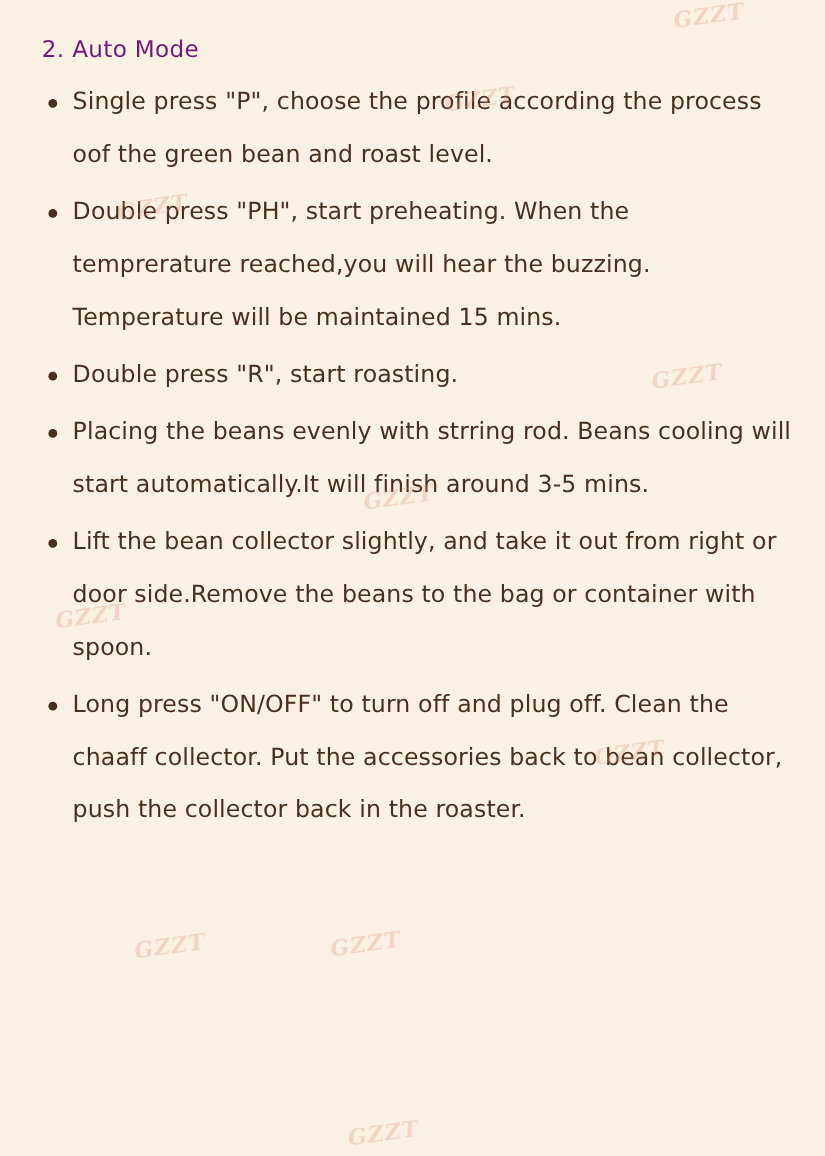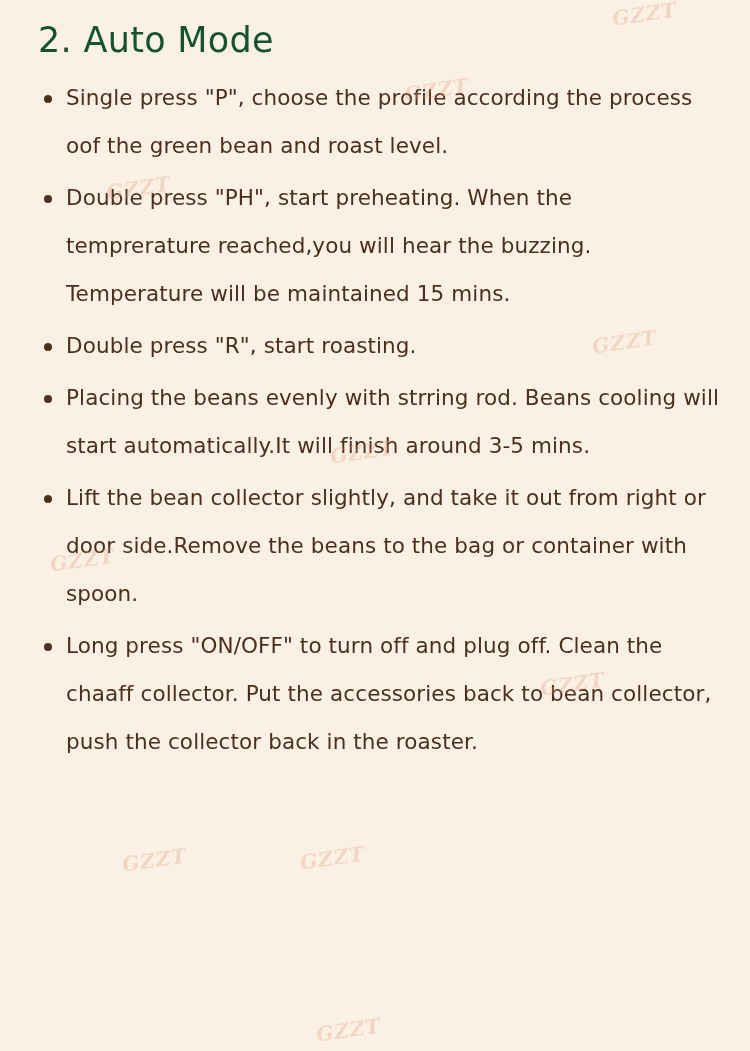--- a/index.html
+++ b/index.html
@@ -16,25 +16,25 @@
     position: relative;
   }
   .page {
     position: relative;
     width: 750px;
     height: 1051px;
     box-sizing: border-box;
     padding: 16px 30px 0 34px;
   }
   .heading {
-    font-size: 35px;
+    font-size: 21px;
     font-weight: 400;
-    color: #14532d;
+    color: #701a75;
     letter-spacing: 0.3px;
-    margin: 2px 0 10px 4px;
+    margin: 16px 0 10px 4px;
     line-height: 1.3;
   }
   .list {
     list-style: none;
     margin: 0;
     padding: 0;
   }
   .item {
     position: relative;
     padding-left: 26px;

